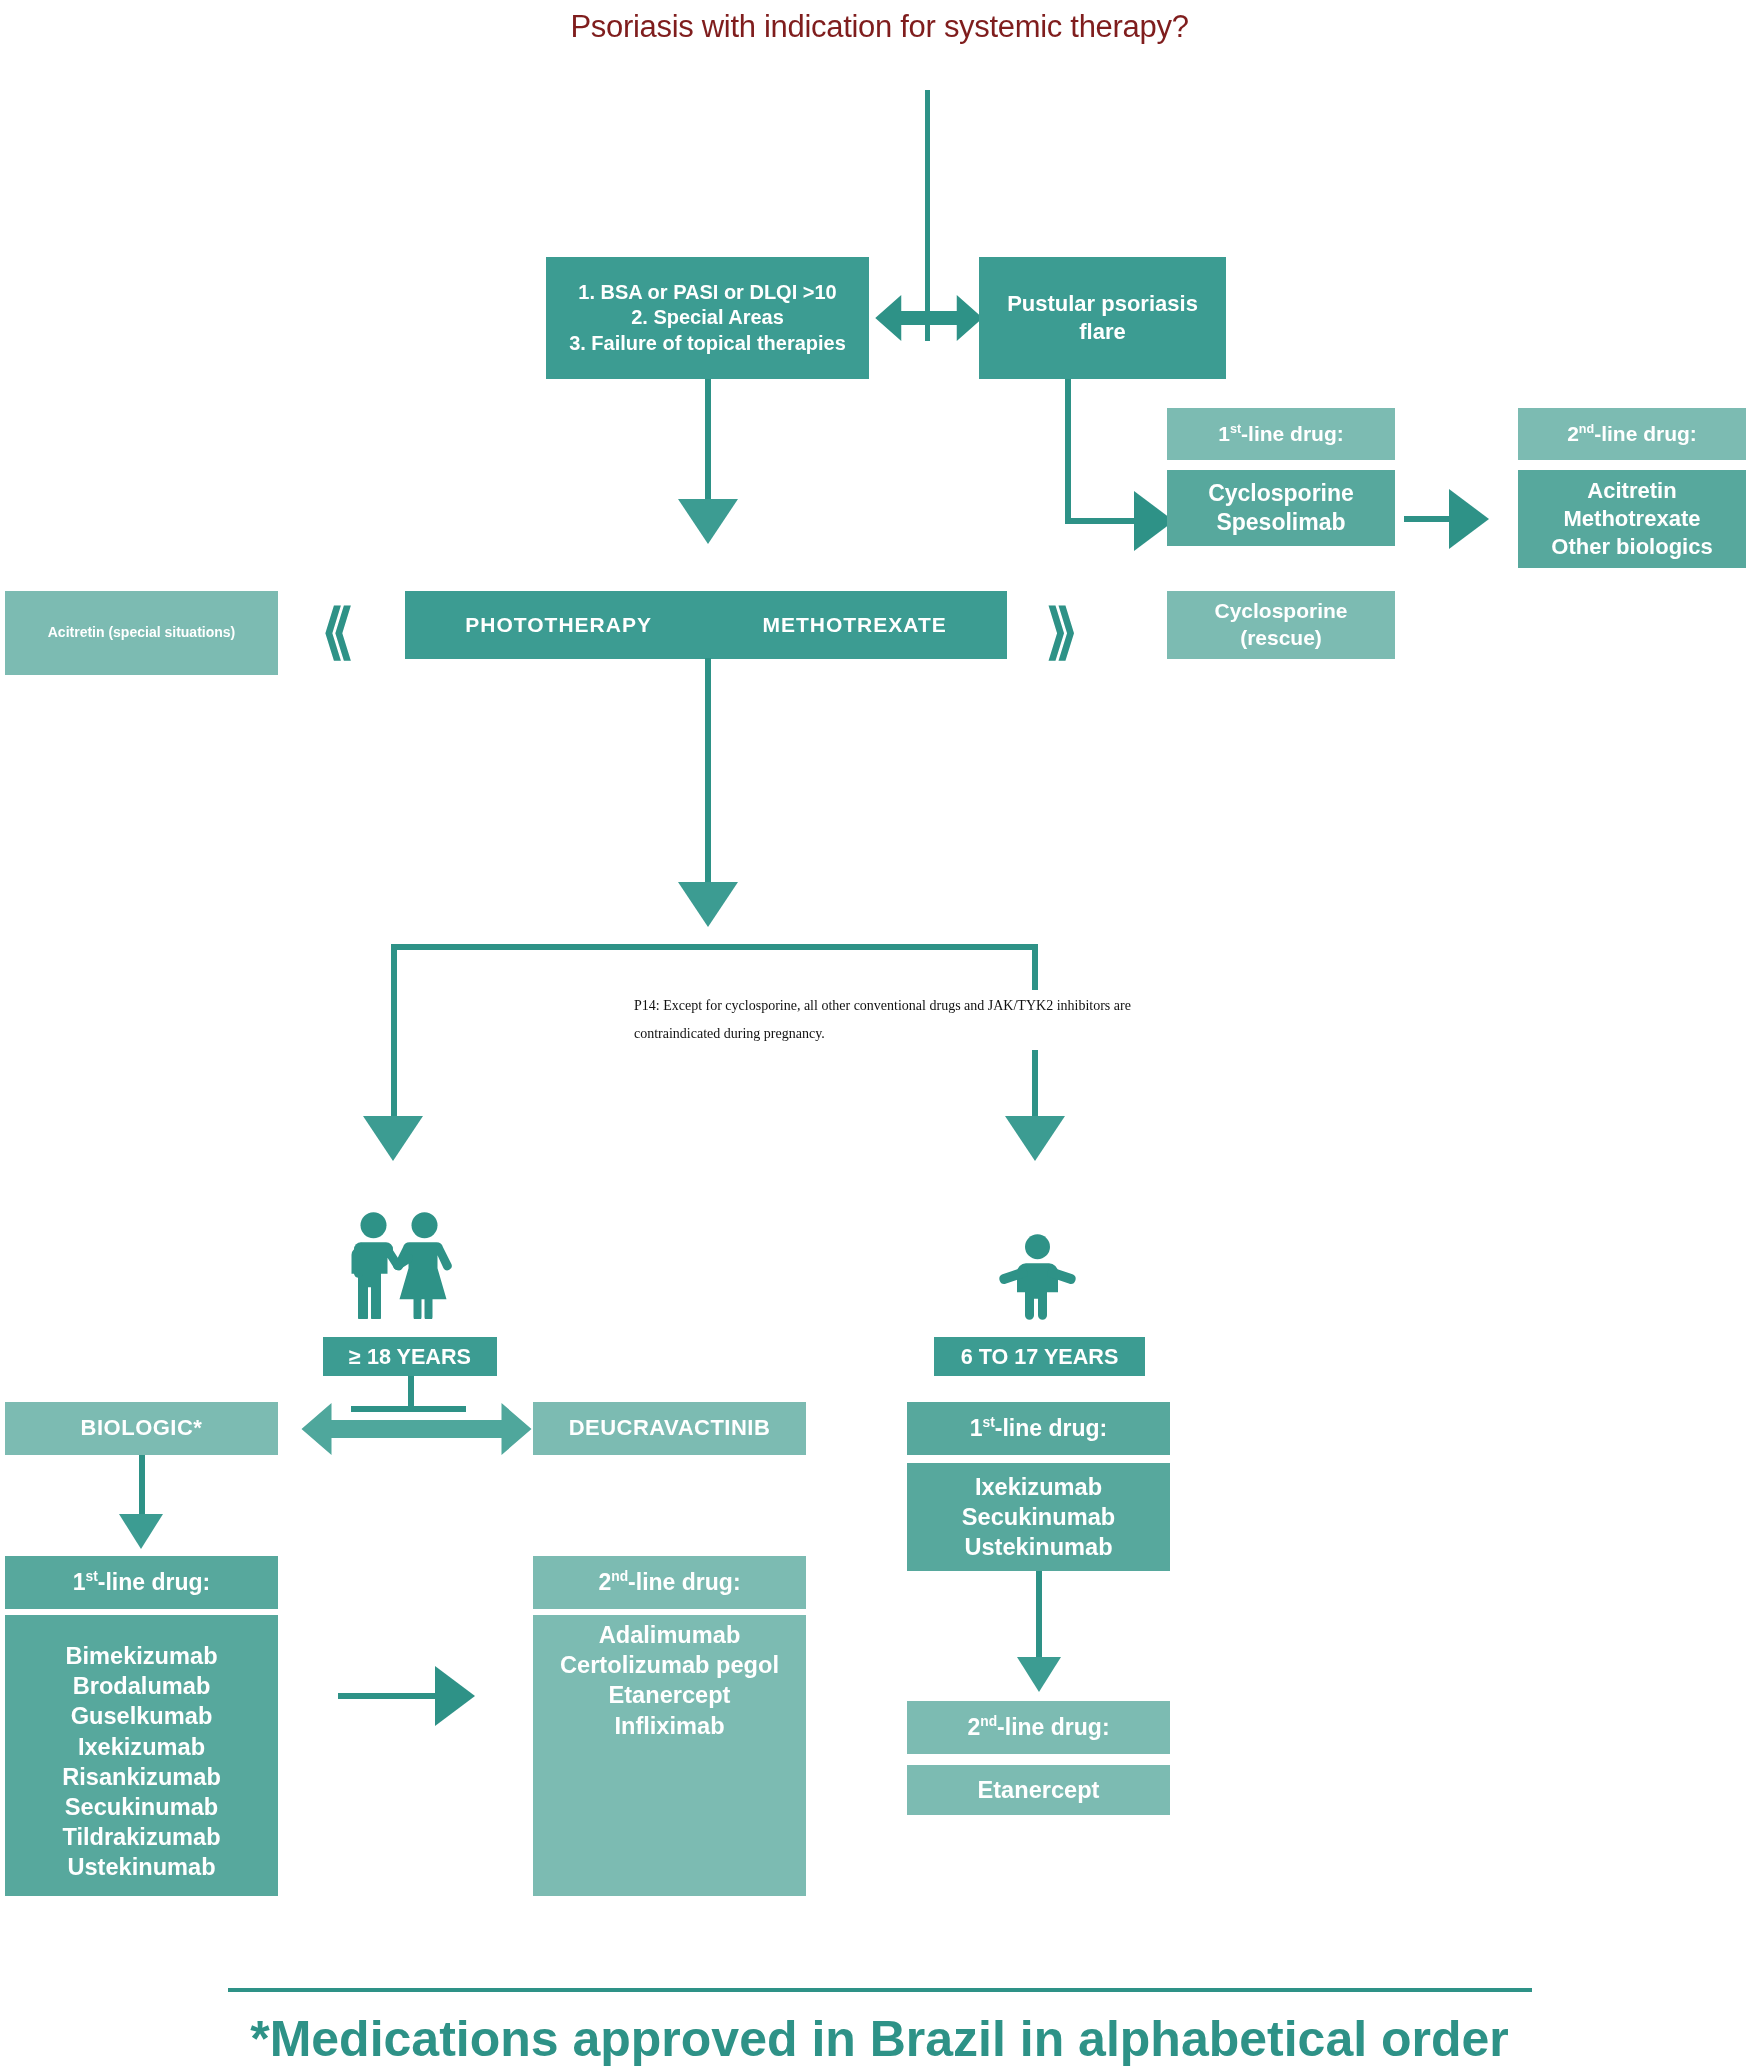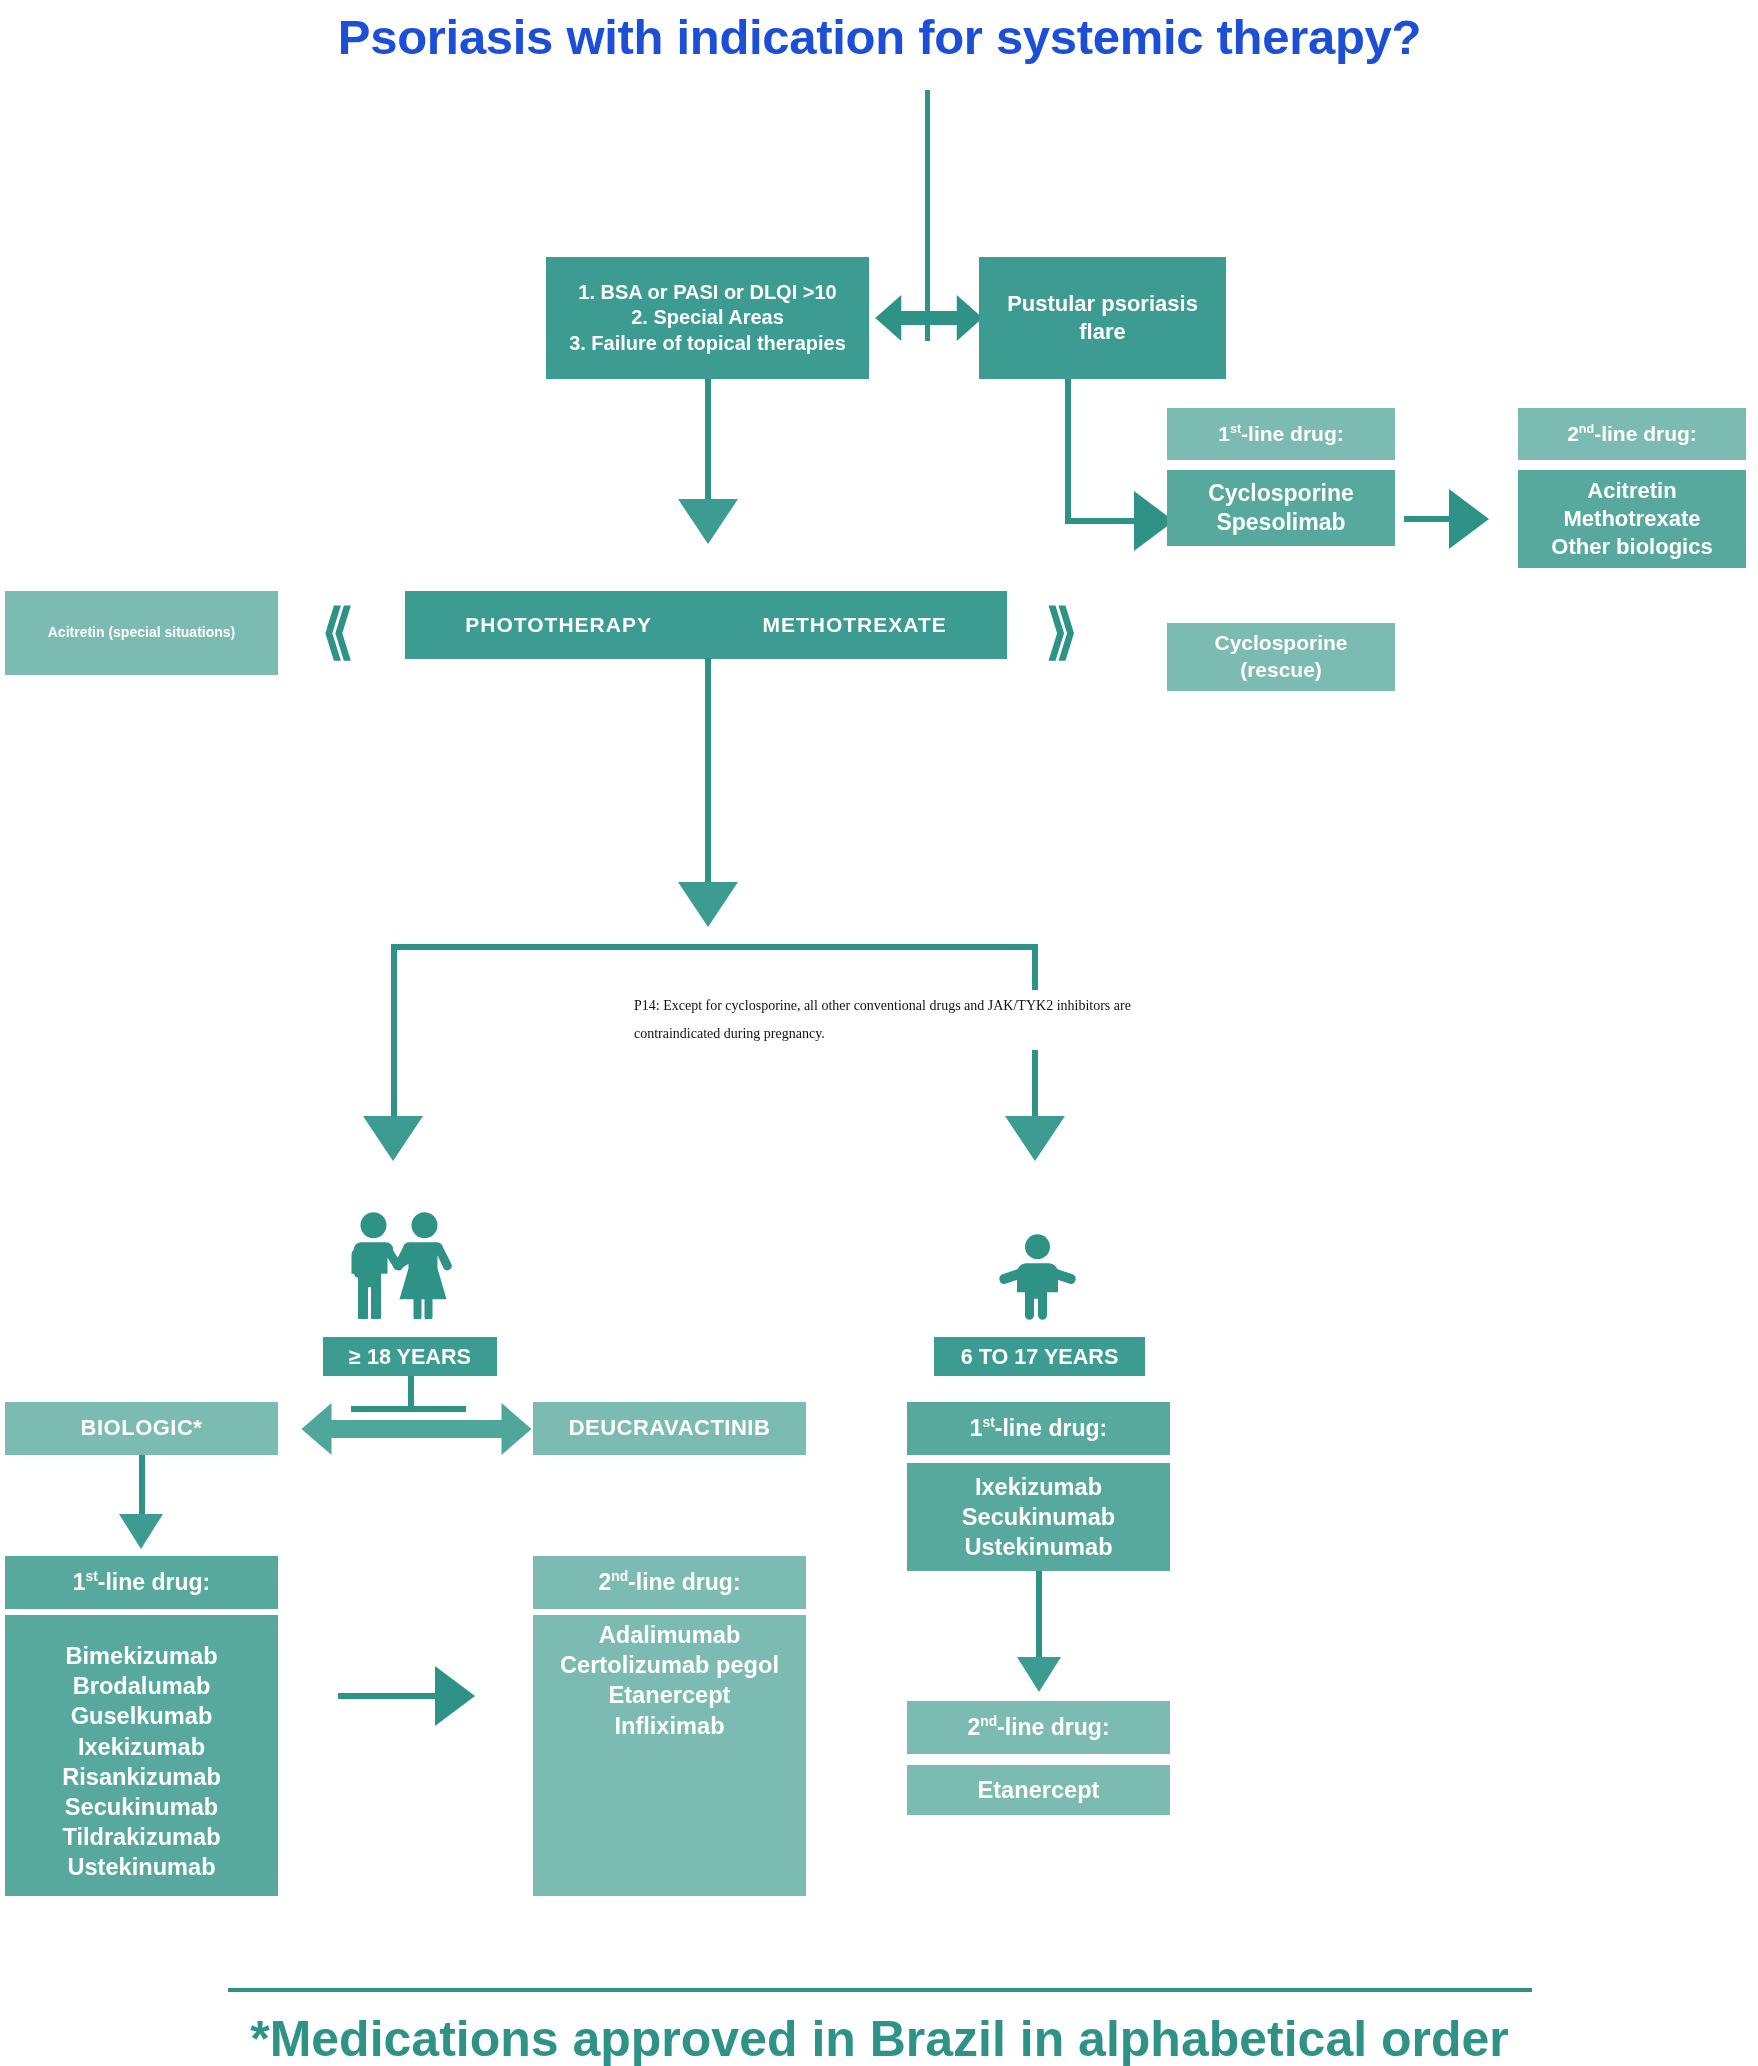--- a/index.html
+++ b/index.html
@@ -15,23 +15,23 @@
     height: 2066px;
     overflow: hidden;
   }
 
   
   .title {
     position: absolute;
     left: 0; top: 9px;
     width: 1759px;
     text-align: center;
-    font-size: 49px;
-    font-weight: bold;
-    color: #1d4ed8;
+    font-size: 31px;
+    font-weight: normal;
+    color: #7f1d1d;
     letter-spacing: -0.3px;
   }
   .footer-rule {
     position: absolute;
     left: 228px; top: 1988px;
     width: 1304px; height: 3.5px;
     background: #2E9287;
   }
   .footer-text {
     position: absolute;
@@ -157,21 +157,21 @@
 
   <div class="chevrons" style="left:321px; top:602px;">⟪</div>
 
   <div class="box dark" style="left:405px; top:591px; width:602px; height:68px; font-size:21px; justify-content:space-around; letter-spacing:1px;">
     <span>PHOTOTHERAPY</span>
     <span>METHOTREXATE</span>
   </div>
 
   <div class="chevrons" style="left:1045px; top:602px;">⟫</div>
 
-  <div class="box light" style="left:1167px; top:591px; width:228px; height:68px; font-size:21px; white-space:pre-line;margin-top:32px;">Cyclosporine (rescue)</div>
+  <div class="box light" style="left:1167px; top:591px; width:228px; height:68px; font-size:21px; white-space:pre-line;">Cyclosporine (rescue)</div>
 
   <div class="vline" style="left:705px; top:658px; width:5.5px; height:231px;"></div>
   <div class="arrow-down" style="left:678px; top:882px;"></div>
 
   <div class="hline" style="left:391px; top:944px; width:647px; height:5.5px;"></div>
   <div class="vline" style="left:391px; top:944px; width:5.5px; height:175px;"></div>
   <div class="vline" style="left:1032px; top:944px; width:5.5px; height:175px;"></div>
   <div class="arrow-down" style="left:363px; top:1116px;"></div>
   <div class="arrow-down" style="left:1005px; top:1116px;"></div>
 

